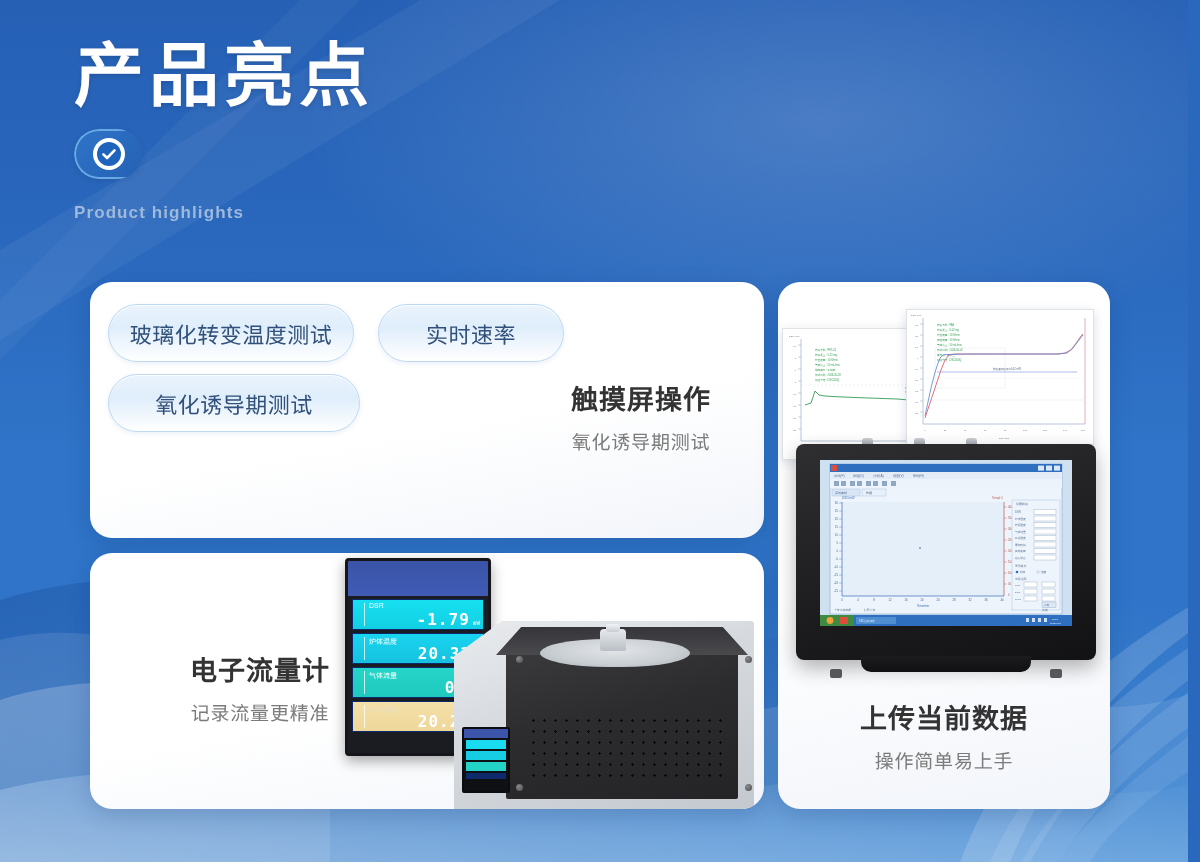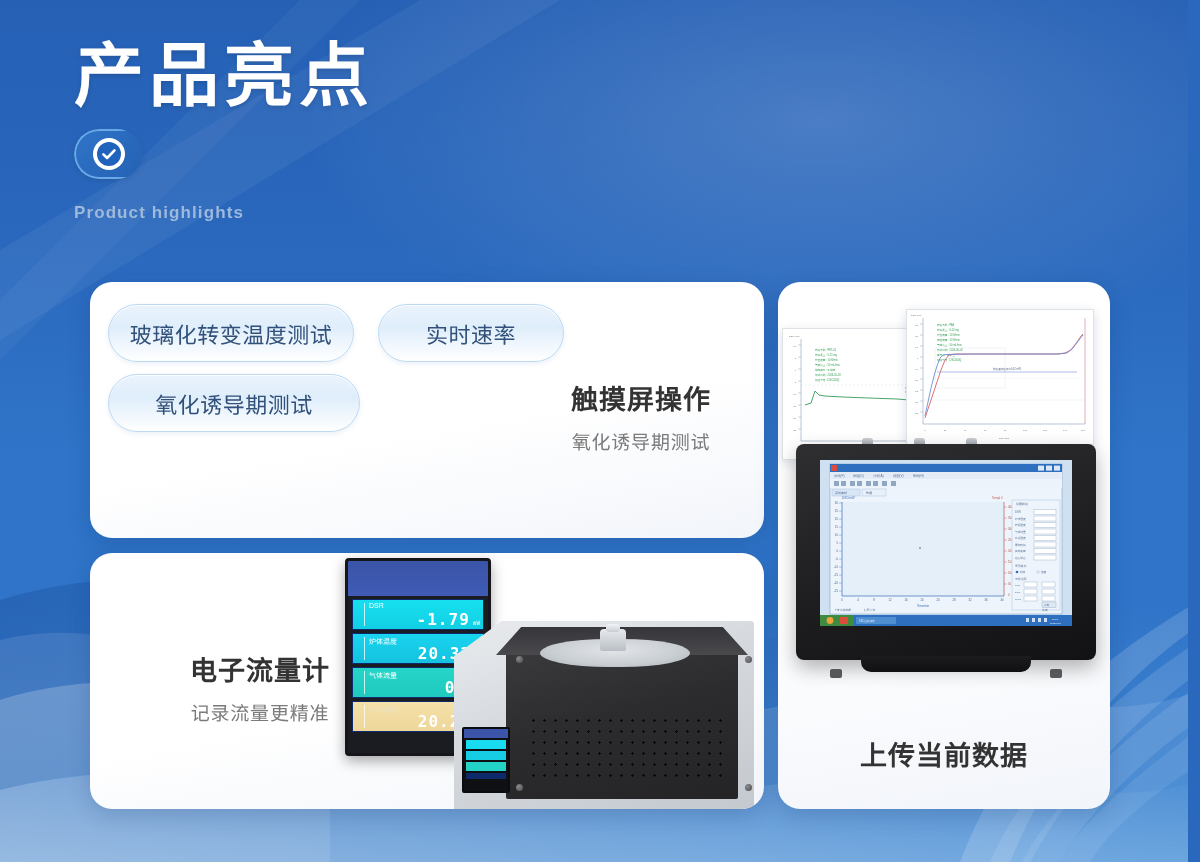--- a/index.html
+++ b/index.html
@@ -640,16 +640,17 @@
           <text x="230" y="164" fill="#e8f1fb" font-family="Liberation Sans, sans-serif" font-size="2.2">2023/06/08</text>
         </svg>
       </div>
       <div class="mon-stand"></div>
       <div class="mon-foot" style="left:34px;"></div>
       <div class="mon-foot" style="right:34px;"></div>
     </div>
 
     <div class="card-caption" id="touch-caption">
       <div class="cap-title">上传当前数据</div>
+      <div class="cap-sub">操作简单易上手</div>
     </div>
   </div>
 
 </div>
 
 </body></html>

